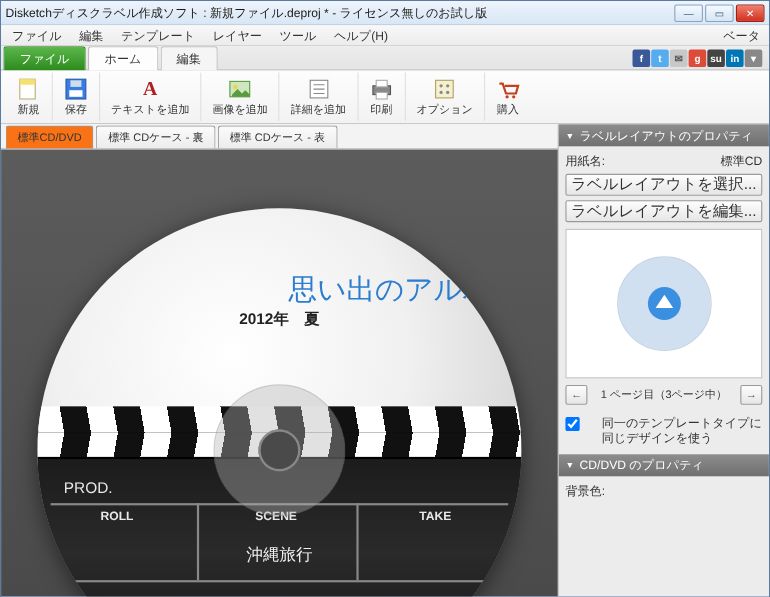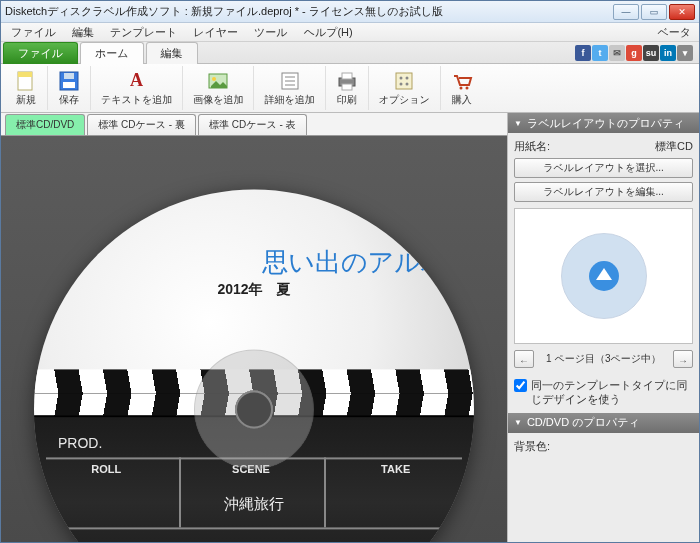--- a/index.html
+++ b/index.html
@@ -21,21 +21,21 @@
 .sicon{width:16px;height:16px;border-radius:2px;display:flex;align-items:center;justify-content:center;font-size:9px;color:#fff;font-weight:bold}
 .toolbar{height:49px;background:linear-gradient(#fdfdfd,#f2f2f2);display:flex;border-bottom:1px solid #bcbcbc;padding:2px 4px}
 .tbtn{display:flex;flex-direction:column;align-items:center;justify-content:center;padding:2px 10px;border-right:1px solid #e0e0e0;cursor:default}
 .tbtn:last-child{border-right:none}
 .tbtn .ticon{width:22px;height:22px;margin-bottom:1px;display:flex;align-items:center;justify-content:center}
 .tbtn .tlabel{font-size:10px;color:#333}
 .workrow{flex:1;display:flex;min-height:0;background:#f3f3f3}
 .canvaswrap{flex:1;display:flex;flex-direction:column;min-width:0}
 .doctabs{height:22px;background:#f3f3f3;display:flex;align-items:flex-end;padding:2px 4px 0}
 .doctab{padding:3px 10px;border:1px solid #9a9a9a;border-bottom:none;background:linear-gradient(#fbfbfb,#ececec);margin-right:2px;border-radius:3px 3px 0 0;font-size:10px;color:#333}
-.doctab.active{background:#86efac}
+.doctab.active{background:#f97316}
 .canvas{flex:1;background:linear-gradient(#5c5c5c,#4a4a4a);position:relative;overflow:hidden;border-top:1px solid #9a9a9a}
 .disc{position:absolute;left:50%;top:50%;transform:translate(-50%,-34%);width:440px;height:440px;border-radius:50%;background:radial-gradient(circle at 40% 30%,#fff 0%,#f0f0f0 40%,#d6d6d6 70%,#c0c0c0 100%);box-shadow:0 4px 20px rgba(0,0,0,.5);overflow:hidden}
 .disc .clap{position:absolute;left:0;right:0;top:46%;bottom:0;background:#1a1a1a}
 .clap .stripes{position:absolute;top:0;left:0;right:0;height:26px;background:repeating-linear-gradient(100deg,#fff 0 24px,#111 24px 48px);border-top:2px solid #000;border-bottom:2px solid #000}
 .clap .stripes::before{content:"";position:absolute;left:0;right:0;top:-24px;height:24px;background:repeating-linear-gradient(80deg,#fff 0 24px,#111 24px 48px)}
 .clap .body{position:absolute;top:26px;left:0;right:0;bottom:0;background:linear-gradient(#1c1c1c,#2a2a2a 40%,#111 100%)}
 .clap .body .prod{position:absolute;left:24px;top:18px;color:#e8e8e8;font-weight:normal;font-size:14px;font-family:Arial}
 .clap .body .hr{position:absolute;left:12px;right:12px;top:40px;height:2px;background:#888}
 .clap .body .hr2{top:110px}
 .clap .body .vr{position:absolute;top:40px;height:70px;width:2px;background:#888}
@@ -44,29 +44,29 @@
 .clap .body .scene{position:absolute;left:0;right:0;top:78px;text-align:center;color:#f0f0f0;font-size:15px}
 .disc .hub{position:absolute;left:50%;top:50%;transform:translate(-50%,-50%);width:120px;height:120px;border-radius:50%;background:radial-gradient(circle,#fff 0 18px,#777 18px 19px,rgba(180,180,180,.4) 19px 60px,rgba(120,120,120,.2) 60px);border:1px solid rgba(0,0,0,.1)}
 .disc .hub::after{content:"";position:absolute;left:50%;top:50%;transform:translate(-50%,-50%);width:34px;height:34px;border-radius:50%;background:#4a4a4a;border:2px solid #888}
 .disc .title1{position:absolute;left:0;right:0;top:56px;text-align:right;color:#2a7dd0;font-size:26px;font-family:Liberation Sans, sans-serif}
 .disc .title2{position:absolute;left:0;right:0;top:92px;text-align:center;color:#222;font-size:14px;font-weight:bold}
 .sidepanel{width:192px;background:#ececec;border-left:1px solid #bcbcbc;display:flex;flex-direction:column}
 .sp-head{height:20px;background:linear-gradient(#8d8d8d,#6f6f6f);color:#fff;font-size:10px;display:flex;align-items:center;padding:0 6px}
 .sp-head .tri{margin-right:5px;font-size:8px}
 .sp-body{padding:6px;display:flex;flex-direction:column;gap:4px}
 .sp-row{display:flex;justify-content:space-between;font-size:10px;color:#333}
-.sp-btn{height:20px;border:1px solid #9a9a9a;background:linear-gradient(#fdfdfd,#e6e6e6);border-radius:2px;font-size:10px;display:flex;align-items:center;justify-content:center;color:#333}
+.sp-btn{height:20px;border:1px solid #9a9a9a;background:linear-gradient(#fdfdfd,#e6e6e6);border-radius:2px;font-size:14px;display:flex;align-items:center;justify-content:center;color:#333}
 .thumbwrap{height:136px;border:1px solid #c0c0c0;background:#fff;display:flex;align-items:center;justify-content:center;margin-top:2px}
 .thumb{width:86px;height:86px;border-radius:50%;border:1px solid #c8d4e4;background:radial-gradient(circle,#fff 0 14px,#d0e0f0 14px 43px,#fff 43px);display:flex;align-items:center;justify-content:center}
 .thumb .arr{width:30px;height:30px;background:#3a8fe0;border-radius:50%;position:relative}
 .thumb .arr::after{content:"";position:absolute;left:50%;top:44%;transform:translate(-50%,-50%);border-left:8px solid transparent;border-right:8px solid transparent;border-bottom:12px solid #fff}
 .pager{display:flex;align-items:center;gap:4px;margin-top:2px}
 .pgbtn{width:20px;height:18px;border:1px solid #9a9a9a;background:linear-gradient(#fdfdfd,#e6e6e6);border-radius:2px;display:flex;align-items:center;justify-content:center;font-size:10px;color:#555}
 .pglabel{flex:1;text-align:center;font-size:10px;color:#333}
-.chk{display:flex;align-items:flex-start;gap:4px;font-size:10px;color:#333;margin-top:6px;line-height:1.3}
+.chk{display:flex;align-items:flex-start;gap:20px;font-size:10px;color:#333;margin-top:6px;line-height:1.3}
 .chk input{margin-top:1px}
 .statusbar{height:18px;background:linear-gradient(#f4f4f4,#e4e4e4);border-top:1px solid #c8c8c8;display:flex;align-items:center;padding:0 6px;font-size:10px;color:#555}
 svg{display:block}
 </style>
 </head>
 <body>
 
 <div class="window">
   <div class="titlebar">
     <span class="title">Disketchディスクラベル作成ソフト : 新規ファイル.deproj * - ライセンス無しのお試し版</span>

